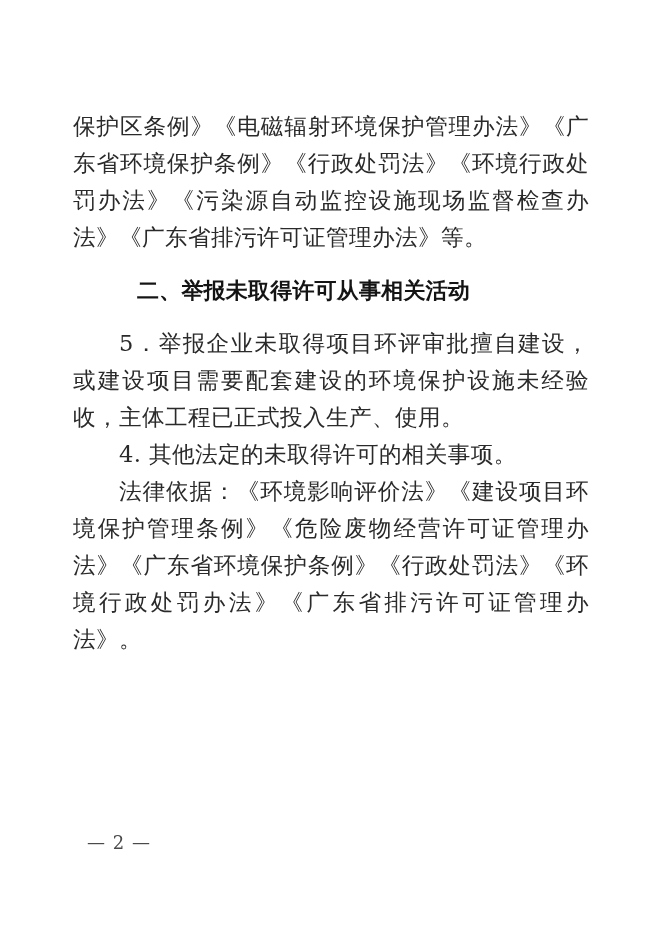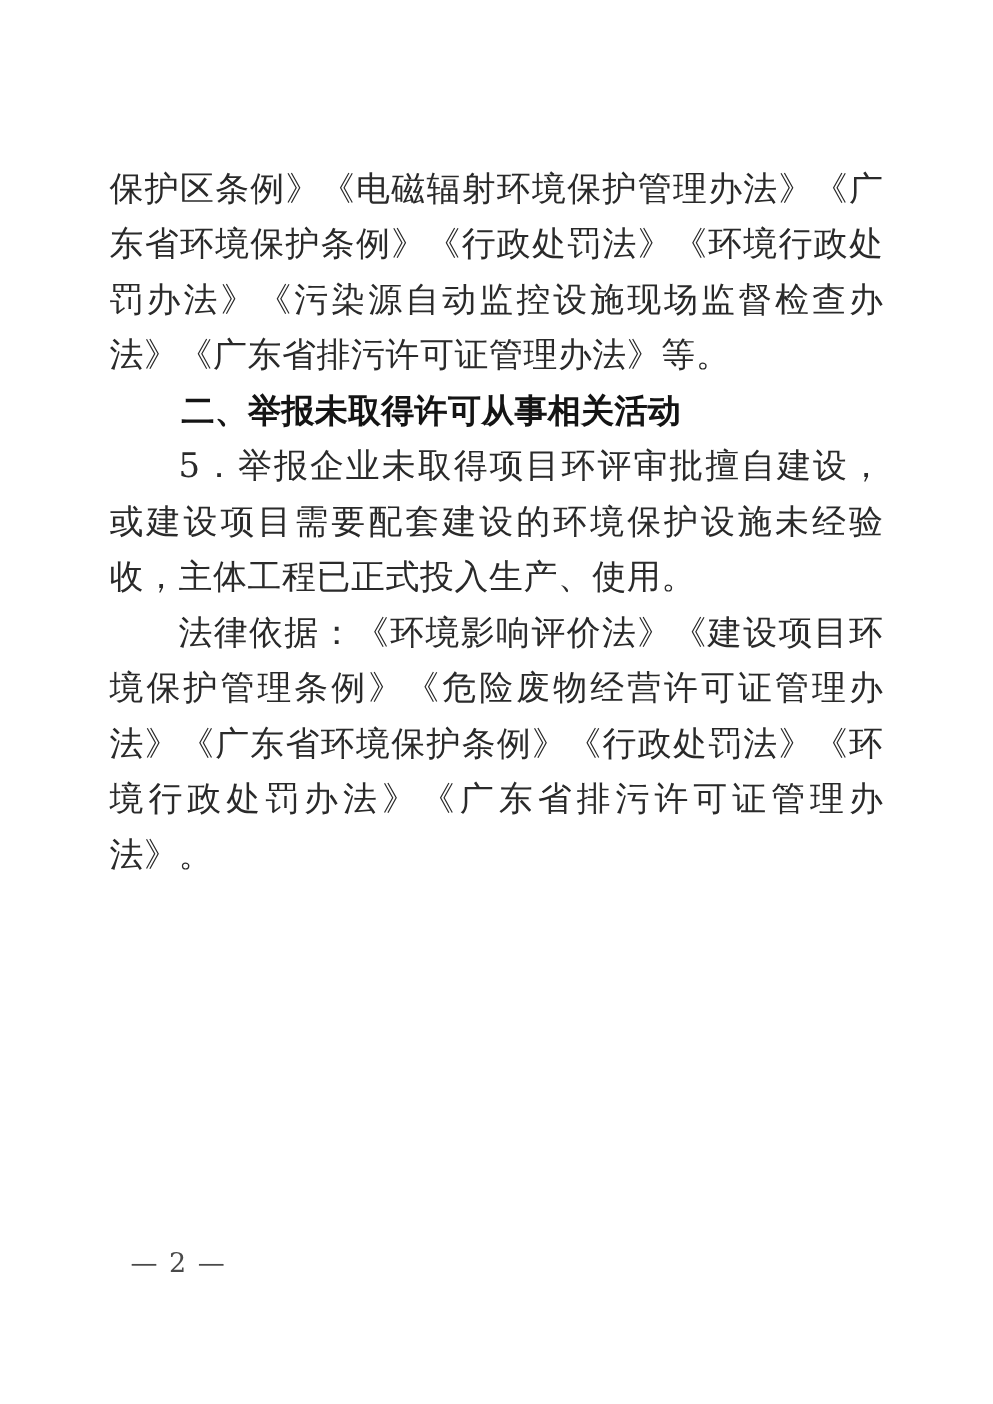--- a/index.html
+++ b/index.html
@@ -52,21 +52,21 @@
     text-indent: 46px;
   }
 
   
   .heading {
     font-family: "DejaVu Sans", "Liberation Sans", sans-serif;
     font-size: 22px;
     line-height: 37px;
     font-weight: bold;
     letter-spacing: 0.2px;
-    margin: 0;
+    margin: 16px;
     text-indent: 48px;
     color: #141414;
     white-space: nowrap;
   }
 
   .footer {
     position: absolute;
     left: 73px;
     top: 830px;
     width: 516px;
@@ -81,19 +81,20 @@
 </style>
 </head>
 <body>
 
 <div class="page">
 
   <div class="text-column">
     <p class="para">保护区条例》《电磁辐射环境保护管理办法》《广东省环境保护条例》《行政处罚法》《环境行政处罚办法》《污染源自动监控设施现场监督检查办法》《广东省排污许可证管理办法》等。</p>
     <p class="heading">二、举报未取得许可从事相关活动</p>
     <p class="para indent">5．举报企业未取得项目环评审批擅自建设，或建设项目需要配套建设的环境保护设施未经验收，主体工程已正式投入生产、使用。</p>
+    <p class="para indent">4. 其他法定的未取得许可的相关事项。</p>
     <p class="para indent">法律依据：《环境影响评价法》《建设项目环境保护管理条例》《危险废物经营许可证管理办法》《广东省环境保护条例》《行政处罚法》《环境行政处罚办法》《广东省排污许可证管理办法》。</p>
 
   </div>
 
   <div class="footer">— 2 —</div>
 
 </div>
 
 </body></html>

